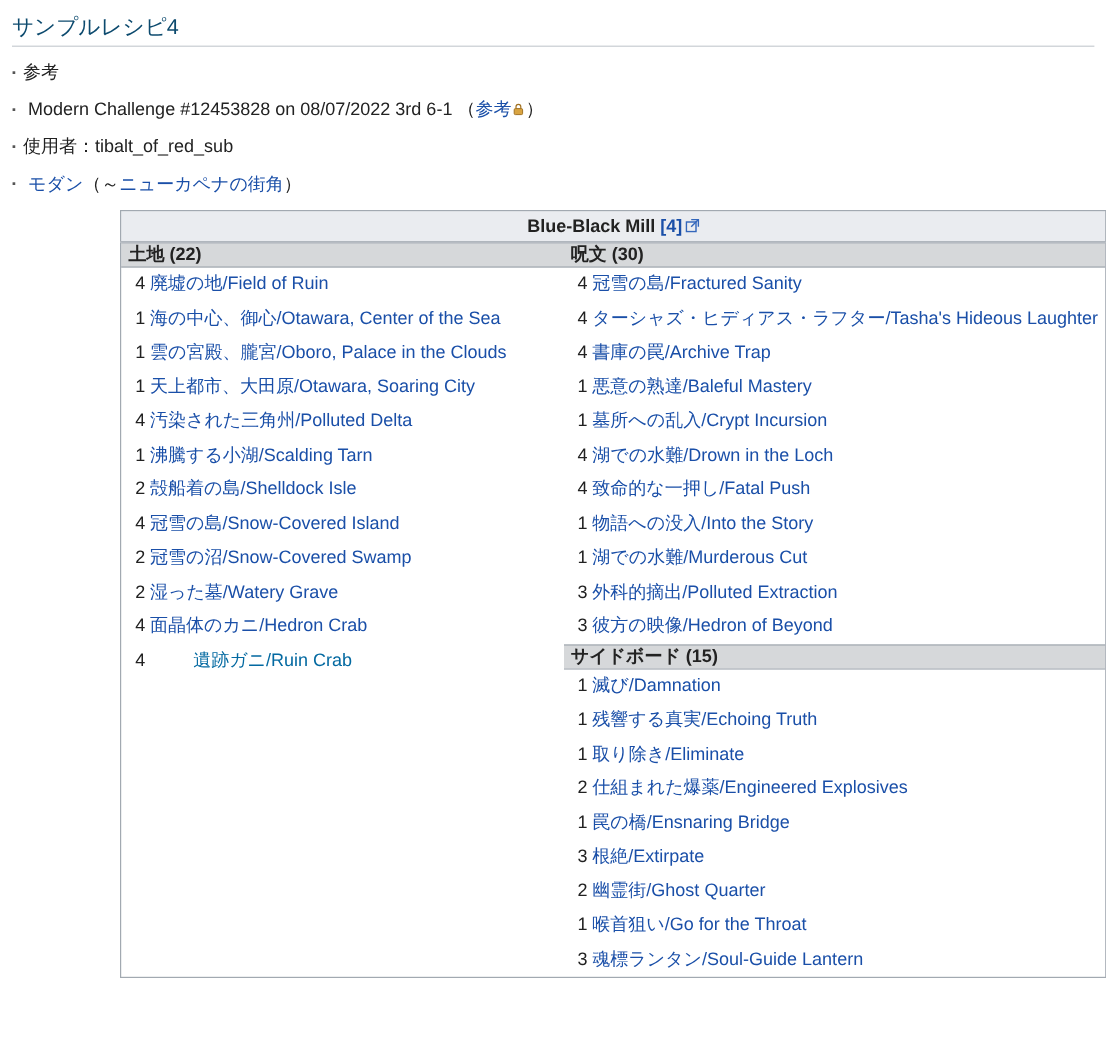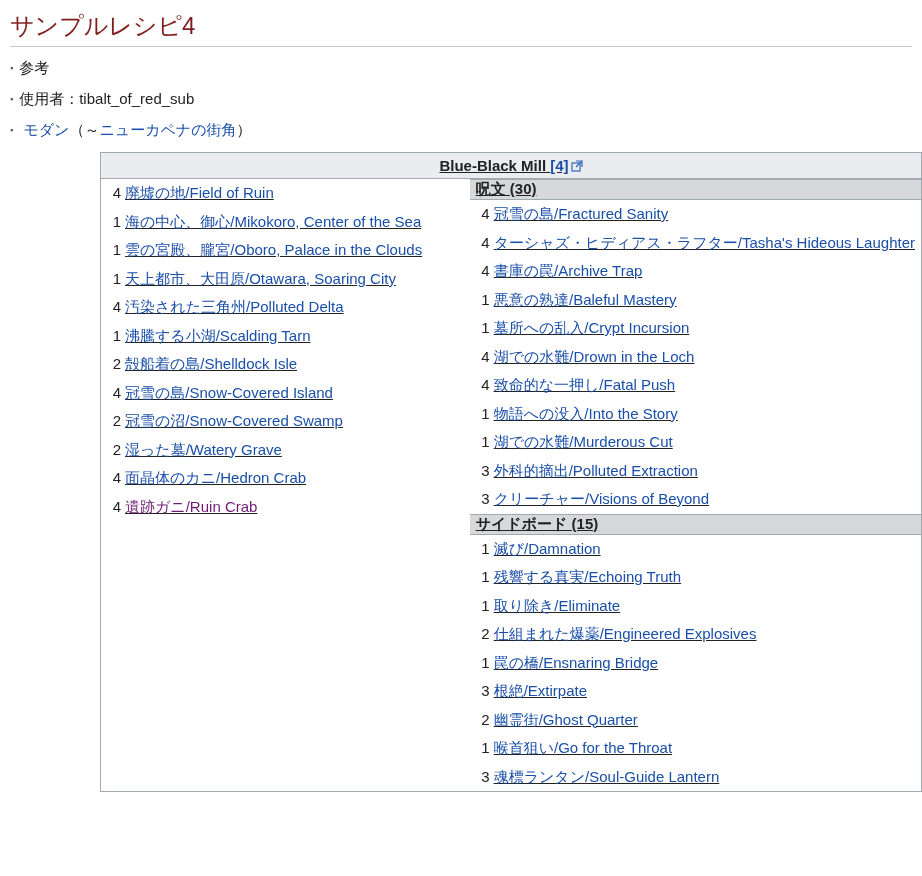--- a/index.html
+++ b/index.html
@@ -6,56 +6,55 @@
   body {
     margin: 0;
     padding: 6px 10px;
     font-family: "Meiryo", "Hiragino Kaku Gothic Pro", sans-serif;
     font-size: 15px;
     color: #222;
     background: #fff;
     width: 922px;
   }
   h1 {
-    font-size: 24px;
+    font-size: 18px;
     font-weight: 400;
     margin: 4px 0 8px 0;
     border-bottom: 1px solid #c8ccd1;
     padding-bottom: 4px;
-    color: #7f1d1d;
+    color: #0c4a6e;
   }
   ul { margin: 0; padding: 0; list-style: none; }
   .top-ul { margin: 6px 0 10px 0; }
   .top-ul > li { margin: 12px 0; }
   .bullet::before {
     content: "▪";
     color: #555;
     font-size: 9px;
     margin-right: 6px;
     vertical-align: 2px;
   }
   .lvl1 { margin-left: 6px; }
   .lvl2 { margin-left: 26px; }
   a, .link { color: #1a4fa8; text-decoration: none; cursor: pointer; }
-  .visited { color: #701a75; }
+  .visited { color: #0369a1; margin-left: 36px; }
   .paren { color: #222; }
   .lock-icon {
     display: inline-block;
     width: 12px; height: 12px;
     vertical-align: -1px;
   }
   .ext-icon {
     display: inline-block;
     width: 12px; height: 12px;
     vertical-align: -1px;
     margin-left: 2px;
   }
   .deck-wrap {
     margin: 0 0 0 90px;
-    text-decoration: underline;
   }
   table.deck {
     border-collapse: collapse;
     border: 1px solid #a2a9b1;
     width: 822px;
   }
   .deck td, .deck th {
     padding: 3px 6px;
     vertical-align: top;
   }
@@ -80,20 +79,27 @@
   .inner-table td { padding: 0 6px; }
   .pad-top { padding-top: 3px; }
 </style>
 </head>
 <body>
 
 <h1>サンプルレシピ4</h1>
 
 <ul class="top-ul">
   <li class="bullet lvl1"><span>参考</span></li>
+  <li class="bullet lvl2">
+    <span>Modern Challenge #12453828 on 08/07/2022 3rd 6-1</span>
+    <span class="paren">（<span class="link">参考</span><span class="lock-icon"><svg viewBox="0 0 12 12">
+            <rect x="2.5" y="5.5" width="7" height="5" rx="1" fill="#d9a441" stroke="#a07020" stroke-width="0.8"></rect>
+            <path d="M4 5.5 V4 a2 2 0 0 1 4 0 V5.5" fill="none" stroke="#a07020" stroke-width="1"></path>
+          </svg></span>）</span>
+  </li>
   <li class="bullet lvl2"><span>使用者：tibalt_of_red_sub</span></li>
   <li class="bullet lvl2">
     <span class="link">モダン</span><span class="paren"><span>（～</span><span class="link">ニューカペナの街角</span><span>）</span></span>
   </li>
 </ul>
 
 <div class="deck-wrap">
 <table class="deck">
   <tbody>
         <tr class="title-row">
@@ -102,24 +108,27 @@
                 <rect x="1" y="3" width="8" height="8" fill="none" stroke="#3366bb" stroke-width="1.2"></rect>
                 <path d="M5 1 H11 V7" fill="none" stroke="#3366bb" stroke-width="1.2"></path>
                 <path d="M11 1 L5 7" stroke="#3366bb" stroke-width="1.2"></path>
               </svg></span>
     </td>
   </tr>
   <tr>
     <td class="col-left" style="padding:0;">
       <table class="inner-table">
         <tbody>
+                <tr>
+                  <td class="subhead">土地 (22)</td>
+                </tr>
         <tr>
                   <td id="lands-cell" class="pad-top">
                     <div class="card-line"><span class="qty">4</span><span class="link">廃墟の地/Field of Ruin</span></div>
-                    <div class="card-line"><span class="qty">1</span><span class="link">海の中心、御心/Mikokoro, Center of the Sea</span></div>
+                    <div class="card-line"><span class="qty">1</span><span class="link">海の中心、御心/Otawara, Center of the Sea</span></div>
                     <div class="card-line"><span class="qty">1</span><span class="link">雲の宮殿、朧宮/Oboro, Palace in the Clouds</span></div>
                     <div class="card-line"><span class="qty">1</span><span class="link">天上都市、大田原/Otawara, Soaring City</span></div>
                     <div class="card-line"><span class="qty">4</span><span class="link">汚染された三角州/Polluted Delta</span></div>
                     <div class="card-line"><span class="qty">1</span><span class="link">沸騰する小湖/Scalding Tarn</span></div>
                     <div class="card-line"><span class="qty">2</span><span class="link">殻船着の島/Shelldock Isle</span></div>
                     <div class="card-line"><span class="qty">4</span><span class="link">冠雪の島/Snow-Covered Island</span></div>
                     <div class="card-line"><span class="qty">2</span><span class="link">冠雪の沼/Snow-Covered Swamp</span></div>
                     <div class="card-line"><span class="qty">2</span><span class="link">湿った墓/Watery Grave</span></div>
                   </td>
                 </tr>
@@ -143,21 +152,21 @@
                     <div class="card-line"><span class="qty">4</span><span class="link">冠雪の島/Fractured Sanity</span></div>
                     <div class="card-line"><span class="qty">4</span><span class="link">ターシャズ・ヒディアス・ラフター/Tasha's Hideous Laughter</span></div>
                     <div class="card-line"><span class="qty">4</span><span class="link">書庫の罠/Archive Trap</span></div>
                     <div class="card-line"><span class="qty">1</span><span class="link">悪意の熟達/Baleful Mastery</span></div>
                     <div class="card-line"><span class="qty">1</span><span class="link">墓所への乱入/Crypt Incursion</span></div>
                     <div class="card-line"><span class="qty">4</span><span class="link">湖での水難/Drown in the Loch</span></div>
                     <div class="card-line"><span class="qty">4</span><span class="link">致命的な一押し/Fatal Push</span></div>
                     <div class="card-line"><span class="qty">1</span><span class="link">物語への没入/Into the Story</span></div>
                     <div class="card-line"><span class="qty">1</span><span class="link">湖での水難/Murderous Cut</span></div>
                     <div class="card-line"><span class="qty">3</span><span class="link">外科的摘出/Polluted Extraction</span></div>
-                    <div class="card-line"><span class="qty">3</span><span class="link">クリーチャー/Visions of Beyond</span></div>
+                    <div class="card-line"><span class="qty">3</span><span class="link">彼方の映像/Hedron of Beyond</span></div>
                   </td>
                 </tr>
         <tr>
                   <td class="subhead">サイドボード (15)</td>
                 </tr>
         <tr>
                   <td id="sideboard-cell" class="pad-top">
                     <div class="card-line"><span class="qty">1</span><span class="link">滅び/Damnation</span></div>
                     <div class="card-line"><span class="qty">1</span><span class="link">残響する真実/Echoing Truth</span></div>
                     <div class="card-line"><span class="qty">1</span><span class="link">取り除き/Eliminate</span></div>

